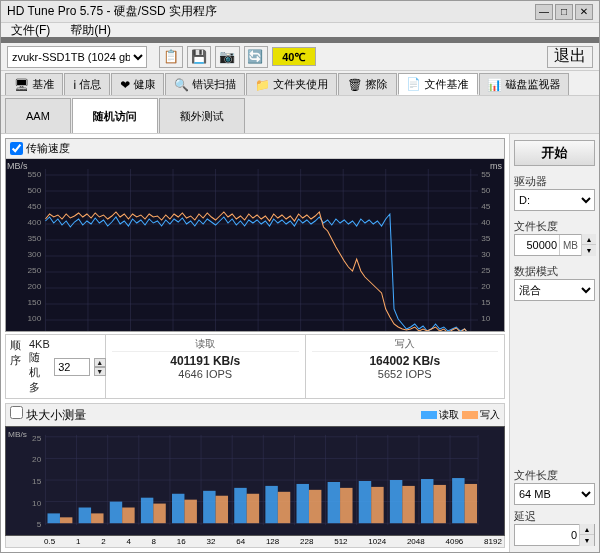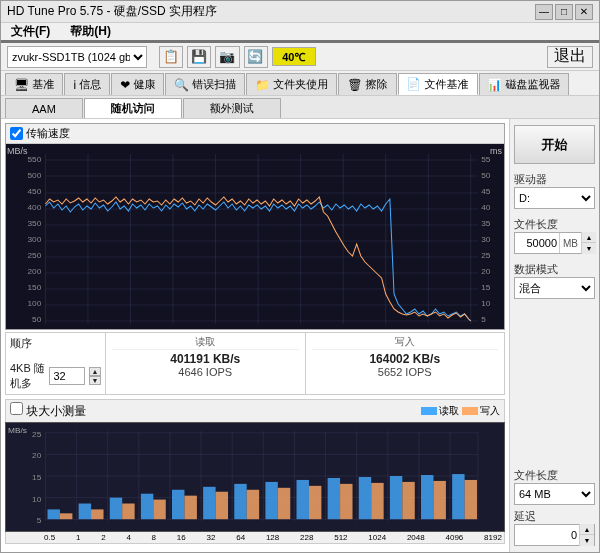--- a/index.html
+++ b/index.html
@@ -46,24 +46,23 @@
       display: flex;
       align-items: center;
       justify-content: center;
     }
     .menu-bar {
       background: #f0f0f0;
       height: 20px;
       display: flex;
       align-items: center;
       padding: 0 4px;
-      border-bottom: 3px solid #737373;
+      border-bottom: 6px solid #737373;
       flex-shrink: 0;
       gap: 8px;
-      font-weight: bold;
     }
     .menu-item {
       padding: 1px 6px;
       cursor: pointer;
       font-size: 12px;
     }
     .toolbar {
       background: #f0f0f0;
       height: 28px;
       display: flex;
@@ -135,27 +134,27 @@
     }
     .secondary-tabs {
       display: flex;
       background: #e8e8e8;
       border-bottom: 1px solid #ccc;
       padding: 2px 4px 0 4px;
       flex-shrink: 0;
       gap: 1px;
     }
     .sec-tab {
-      padding: 2px 26px;
+      padding: 2px 20px;
       font-size: 11px;
       border: 1px solid #aaa;
       background: #e0e0e0;
       cursor: pointer;
       border-bottom: none;
-      height: 20px;
+      height: 35px;
       display: flex;
       align-items: center;
     }
     .sec-tab.active {
       background: white;
       font-weight: bold;
     }
     .main-content {
       display: flex;
       flex: 1;
@@ -209,21 +208,21 @@
       display: flex;
       border: 1px solid #ccc;
       background: white;
       margin-top: 2px;
     }
     .stats-left {
       width: 100px;
       border-right: 1px solid #ccc;
       padding: 2px 4px;
       display: flex;
-      flex-direction: column;
+      flex-direction: row;
       gap: 8px;
     }
     .stats-right {
       flex: 1;
       display: flex;
     }
     .stats-col {
       flex: 1;
       border-right: 1px solid #ccc;
       padding: 2px 6px;
@@ -320,21 +319,21 @@
     .block-x-axis {
       display: flex;
       justify-content: space-between;
       padding: 1px 32px 1px 32px;
       background: #f0f0f0;
       border: 1px solid #ccc;
       border-top: none;
     }
     .start-btn {
       width: 100%;
-      height: 39px;
+      height: 26px;
       background: linear-gradient(to bottom, #f8f8f8, #dcdcdc);
       border: 1px solid #aaa;
       font-size: 13px;
       cursor: pointer;
       font-weight: bold;
     }
     .right-label {
       font-size: 11px;
       color: #333;
       margin-top: 2px;

